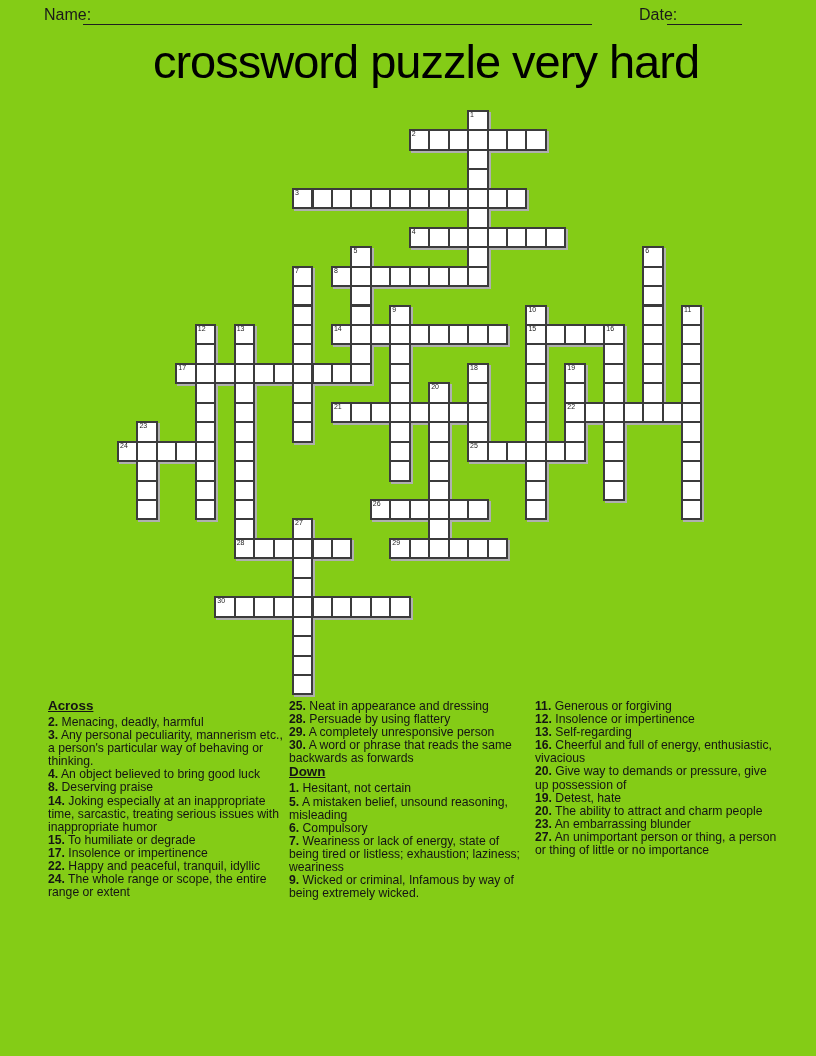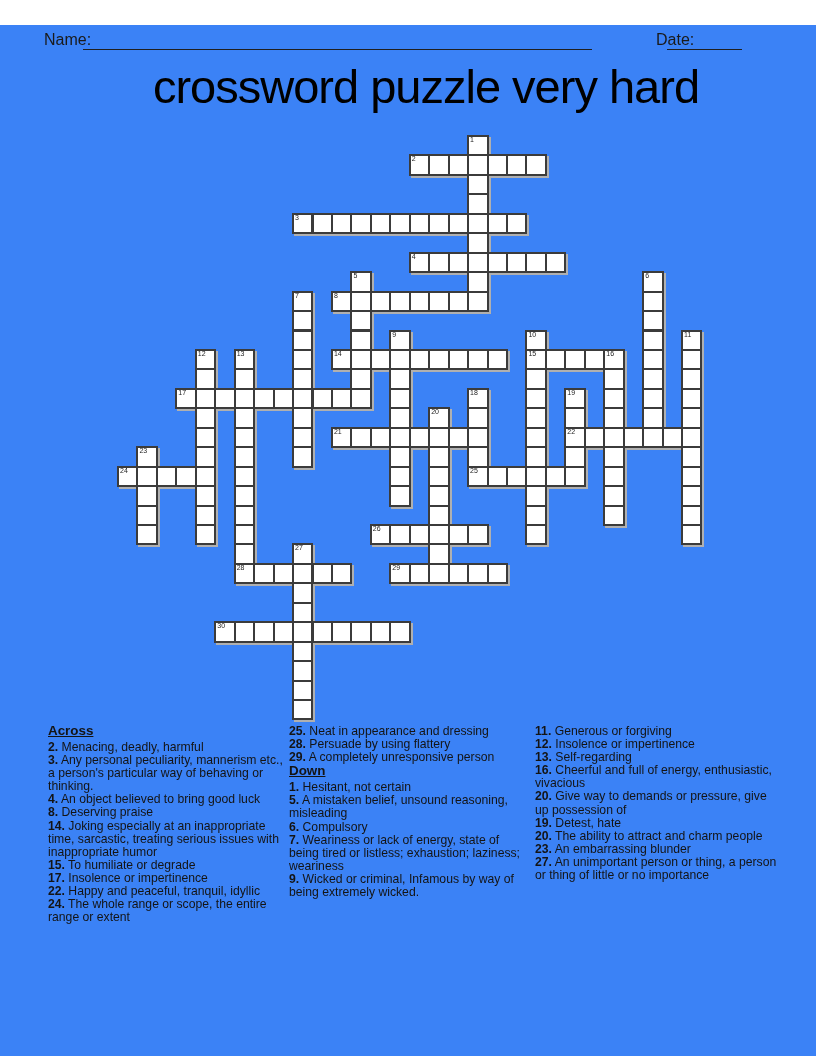--- a/index.html
+++ b/index.html
@@ -1,17 +1,17 @@
 <!DOCTYPE html>
 <html><head>
 <meta charset="utf-8">
 <style>
   html,body{margin:0;padding:0;background:#ffffff;}
   body{width:816px;height:1056px;position:relative;font-family:"Liberation Sans",sans-serif;overflow:hidden;}
-  .page{position:absolute;inset:0;background:#3b82f6;margin-top:25px;}
+  .page{position:absolute;inset:0;background:#84cc16;}
   
   .hdr-label{position:absolute;font-size:16px;color:#1a1a1a;}
   .fill-line{position:absolute;border-bottom:1.6px solid #1f1f1f;height:22px;}
   .title{position:absolute;left:0;right:0;top:34px;text-align:center;font-size:47px;letter-spacing:-1px;color:#000;font-weight:400;padding-left:36px;}
   
   #grid{position:absolute;left:0;top:0;width:816px;height:700px;}
   .cell{position:absolute;background:#fff;border:2px solid #3b3b3b;box-sizing:border-box;box-shadow:2px 2px 0 #b0b0b0;}
   .cell .num{position:absolute;top:-1px;left:1px;font-size:7px;line-height:8px;color:#222;font-weight:400;}
   
   .clue-col{position:absolute;font-size:12.2px;line-height:13.1px;color:#141414;}
@@ -20,21 +20,21 @@
   .clue-header{font-weight:700;text-decoration:underline;font-size:13.4px;line-height:14px;margin:0 0 3px 0;}
 </style>
 </head>
 <body>
 
 <div class="page">
 
   <span class="hdr-label" style="left:44px;top:6px;">Name:</span>
   <div class="fill-line" style="left:83px;top:2px;width:509px;"></div>
 
-  <span class="hdr-label" style="left:656px;top:6px;">Date:</span>
+  <span class="hdr-label" style="left:639px;top:6px;">Date:</span>
   <div class="fill-line" style="left:667px;top:2px;width:75px;"></div>
 
   <div class="title">crossword puzzle very hard</div>
 
   <div id="grid">
       <div class="cell" style="left: 467.1px; top: 110px; width: 21.45px; height: 21.45px;">
         <span class="num">1</span>
       </div>
       <div class="cell" style="left: 408.75px; top: 129.45px; width: 21.45px; height: 21.45px;">
         <span class="num">2</span>
@@ -316,20 +316,21 @@
       <p class="clue"><b>14.</b> Joking especially at an inappropriate time, sarcastic, treating serious issues with inappropriate humor</p>
       <p class="clue"><b>15.</b> To humiliate or degrade</p>
       <p class="clue"><b>17.</b> Insolence or impertinence</p>
       <p class="clue"><b>22.</b> Happy and peaceful, tranquil, idyllic</p>
       <p class="clue"><b>24.</b> The whole range or scope, the entire range or extent</p>
     </div>
   <div class="clue-col" style="left:289px;top:700px;width:234px;">
       <p class="clue"><b>25.</b> Neat in appearance and dressing</p>
       <p class="clue"><b>28.</b> Persuade by using flattery</p>
       <p class="clue"><b>29.</b> A completely unresponsive person</p>
+      <p class="clue"><b>30.</b> A word or phrase that reads the same backwards as forwards</p>
       <div class="clue-header"><span>Down</span></div>
       <p class="clue"><b>1.</b> Hesitant, not certain</p>
       <p class="clue"><b>5.</b> A mistaken belief, unsound reasoning, misleading</p>
       <p class="clue"><b>6.</b> Compulsory</p>
       <p class="clue"><b>7.</b> Weariness or lack of energy, state of being tired or listless; exhaustion; laziness; weariness</p>
       <p class="clue"><b>9.</b> Wicked or criminal, Infamous by way of being extremely wicked.</p>
     </div>
   <div class="clue-col" style="left:535px;top:700px;width:245px;">
       <p class="clue"><b>11.</b> Generous or forgiving</p>
       <p class="clue"><b>12.</b> Insolence or impertinence</p>

